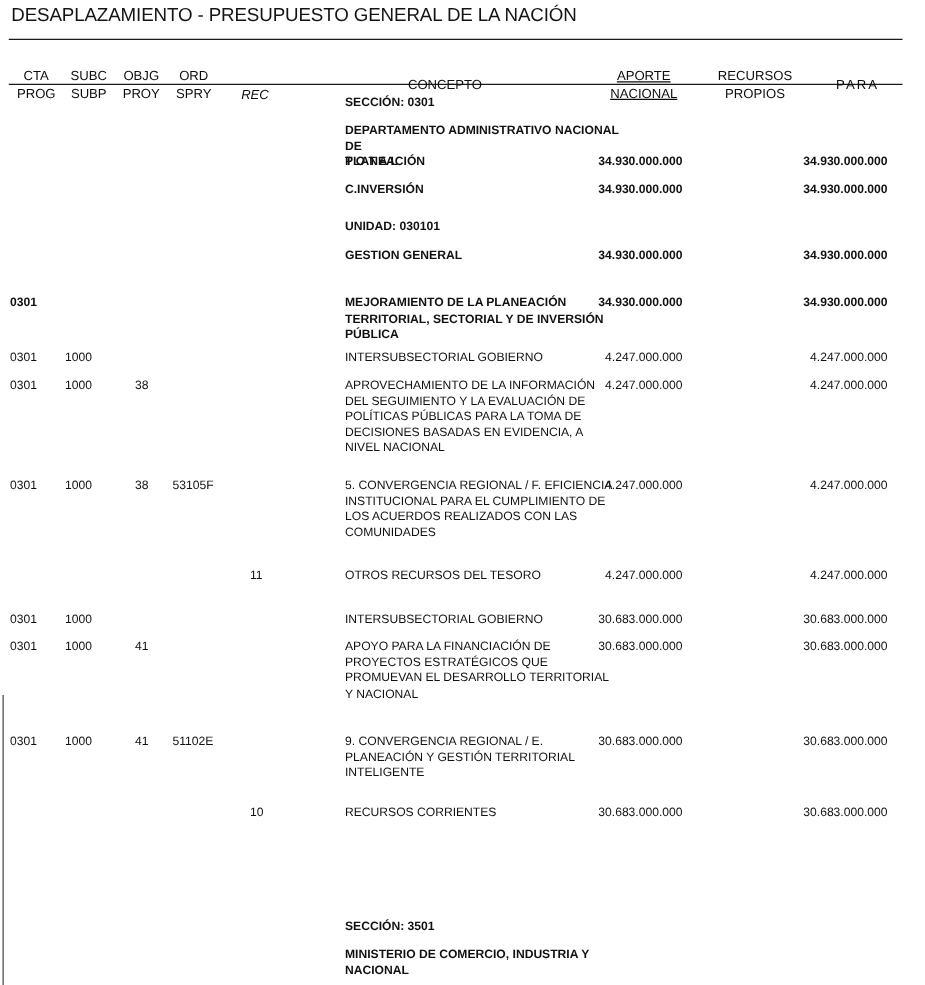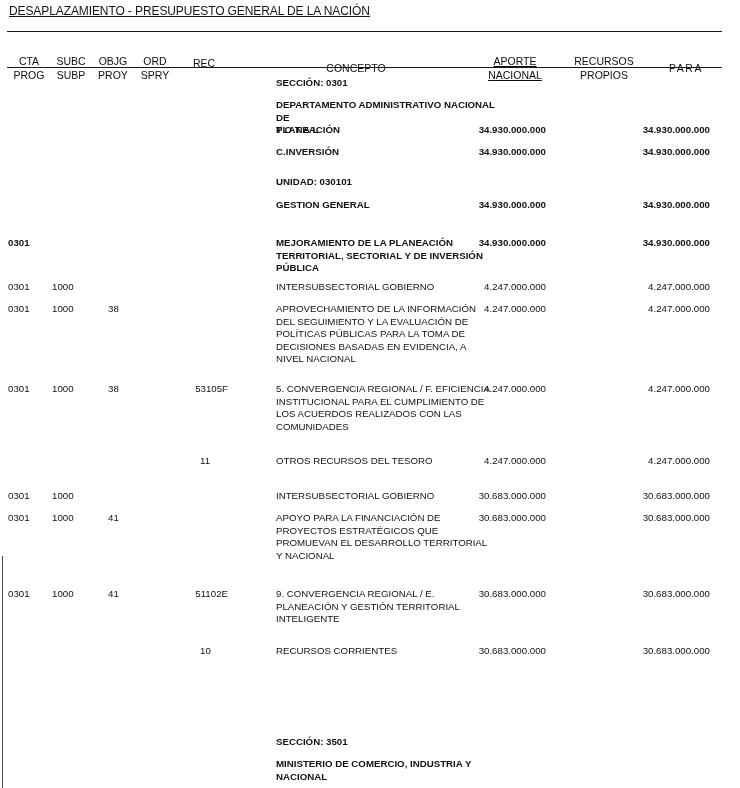--- a/index.html
+++ b/index.html
@@ -20,25 +20,24 @@
     position: relative;
     width: 740px;
     height: 788px;
   }
 
   
   .doc-title {
     position: absolute;
     left: 9px;
     top: 4px;
-    font-size: 12px;
+    font-size: 15px;
     letter-spacing: -0.1px;
     white-space: nowrap;
     color: #141414;
-    text-decoration: underline;
   }
 
   
   .left-edge-rule {
     position: absolute;
     left: 2px;
     top: 556px;
     width: 1px;
     height: 232px;
     background: #4a4a4a;
@@ -68,21 +67,21 @@
     font-size: 10.5px;
     line-height: 13.5px;
     text-align: center;
     color: #0d0d0d;
     white-space: pre-line;
   }
   .th-cta    { left: 8px;   width: 42px; top: 2px; }
   .th-subc   { left: 50px;  width: 42px; top: 2px; }
   .th-objg   { left: 92px;  width: 42px; top: 2px; }
   .th-ord    { left: 134px; width: 42px; top: 2px; }
-  .th-rec    { left: 182px; width: 44px; top: 4px; }
+  .th-rec    { left: 182px; width: 44px; top: 17px; font-style: italic; }
   .th-conc   { left: 236px; width: 240px; top: 9px; }
   .th-aporte { left: 476px; width: 78px; top: 2px; text-decoration: underline; }
   .th-recurs { left: 562px; width: 84px; top: 2px; }
   .th-total  { left: 650px; width: 72px; top: 9px; letter-spacing: 1.6px; }
 
   
   .tbody {
     position: absolute;
     left: 0;
     top: 67px;
@@ -96,21 +95,21 @@
   .cell {
     position: absolute;
     font-size: 9.7px;
     line-height: 12.6px;
     color: #111111;
     white-space: pre-line;
   }
   .c-cta    { left: 8px;   width: 44px;  text-align: left; }
   .c-subc   { left: 52px;  width: 44px;  text-align: left; }
   .c-objg   { left: 108px;  width: 44px;  text-align: left; }
-  .c-ord    { left: 138px; width: 56px;  text-align: right; margin-left: 34px; }
+  .c-ord    { left: 138px; width: 56px;  text-align: left; }
   .c-rec    { left: 200px; width: 30px;  text-align: left; }
   .c-conc   { left: 236px; width: 232px; text-align: left; margin-left: 40px; }
   .c-aporte { left: 440px; width: 106px; text-align: right; }
   .c-total  { left: 600px; width: 110px; text-align: right; }
 
   .bold .cell,
   .cell.bold { font-weight: bold; }
 </style>
 </head>
 <body>

